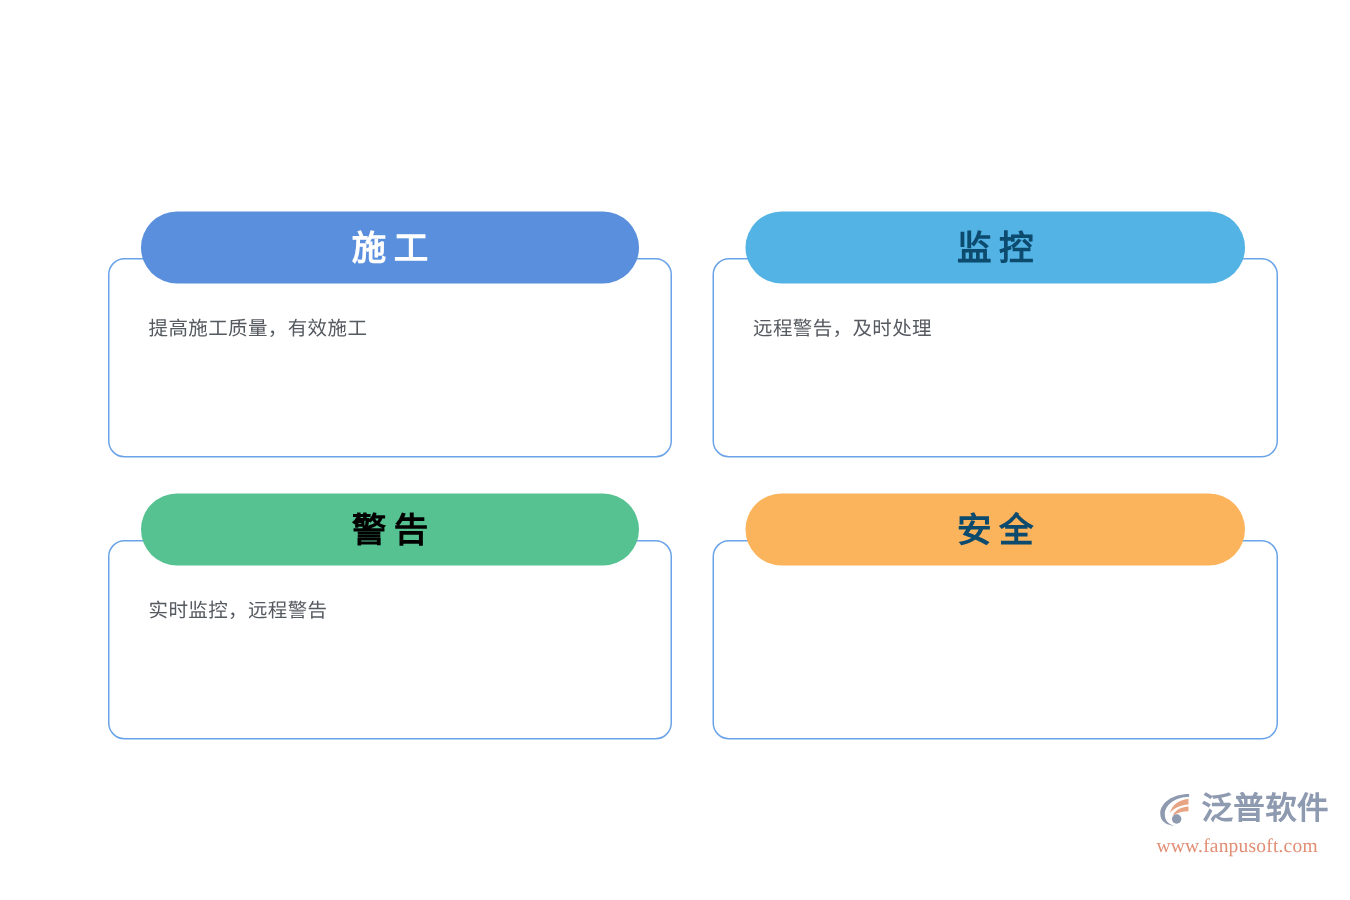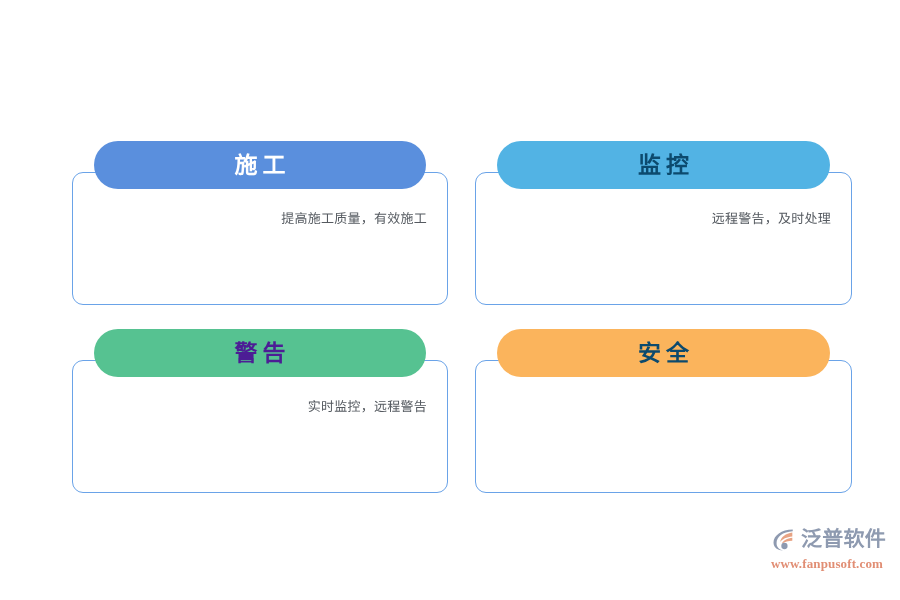--- a/index.html
+++ b/index.html
@@ -14,21 +14,20 @@
     font-family: "Liberation Sans", "DejaVu Sans", sans-serif;
     overflow: hidden;
     position: relative;
   }
 
   #canvas {
     position: relative;
     width: 900px;
     height: 600px;
     background: #ffffff;
-    text-align: right;
   }
 
   
   .card {
     position: absolute;
     box-sizing: border-box;
     background: #ffffff;
     border: 1px solid #6aa3e8;
     border-radius: 11px;
   }
@@ -95,21 +94,21 @@
     font-family: "DejaVu Sans", "Liberation Sans", sans-serif;
     font-size: 21px;
     font-weight: bold;
     color: #8a96ad;
     line-height: 1;
     letter-spacing: 0.01em;
   }
   #watermark-url {
     font-family: "Liberation Serif", "DejaVu Serif", serif;
     font-size: 13px;
-    font-weight: bold;
+    font-weight: normal;
     color: #e08a6f;
     line-height: 1;
     margin-top: 3px;
     margin-left: 1px;
     letter-spacing: 0.01em;
   }
 </style>
 </head>
 <body style="background: rgb(255, 255, 255);">
 
@@ -123,21 +122,21 @@
   </div>
 
   <div class="card col-right row-top" style="border-color: rgb(106, 163, 232);">
     <div class="card-header" style="background: rgb(82, 179, 228); color: #0c4a6e;">
       <span>监控</span>
     </div>
     <div class="card-body-text">远程警告，及时处理</div>
   </div>
 
   <div class="card col-left row-bottom" style="border-color: rgb(106, 163, 232);">
-    <div class="card-header" style="background: rgb(86, 194, 145); color: #4c1d95; font-family: Liberation Serif, serif;">
+    <div class="card-header" style="background: rgb(86, 194, 145); color: #000000; font-family: Liberation Serif, serif;">
       <span>警告</span>
     </div>
     <div class="card-body-text">实时监控，远程警告</div>
   </div>
 
   <div class="card col-right row-bottom" style="border-color: rgb(106, 163, 232);">
     <div class="card-header" style="background: rgb(251, 180, 92); color: #0c4a6e;">
       <span>安全</span>
     </div>
   </div>

